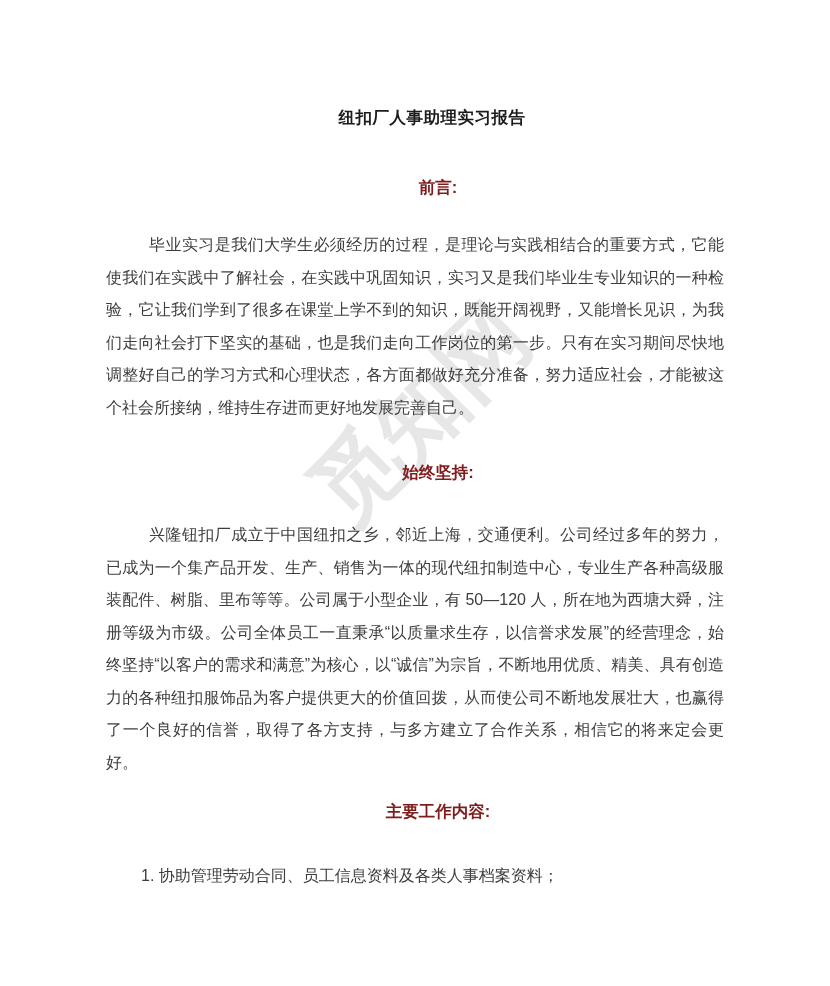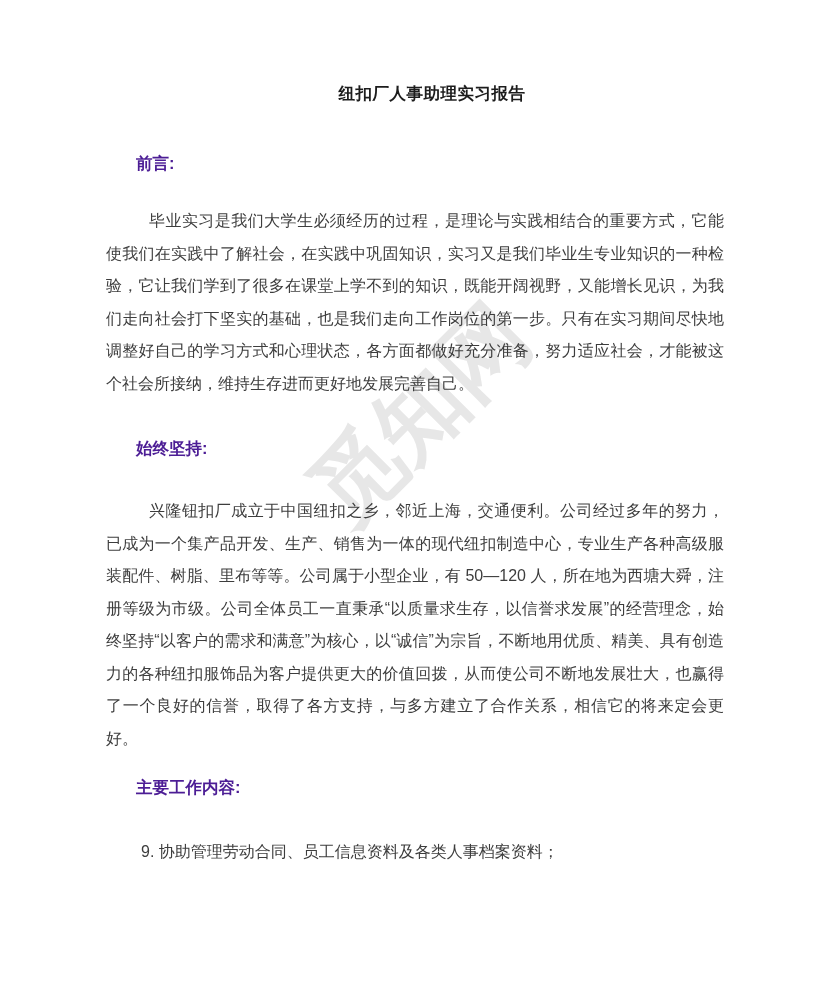--- a/index.html
+++ b/index.html
@@ -32,35 +32,36 @@
     pointer-events: none;
   }
   .content {
     position: relative;
     z-index: 1;
     width: 650px;
     margin-left: 90px;
   }
   .doc-title {
     margin: 0;
-    padding-top: 80px;
+    padding-top: 104px;
     padding-left: 34px;
     font-size: 16.5px;
     font-weight: 700;
     line-height: 26px;
     text-align: center;
     color: #1c1c1c;
     letter-spacing: 0.5px;
   }
   .section-heading {
     margin: 0;
     font-size: 16.5px;
     font-weight: 700;
     line-height: 24px;
-    color: #4c1d95;
+    color: #7f1d1d;
+    text-align: center;
   }
   .heading-1 { margin-top: 45px; padding-left: 46px; }
   .heading-2 { margin-top: 36px; padding-left: 46px; }
   .heading-3 { margin-top: 20px; padding-left: 46px; }
   .body-para {
     margin: 16px;
     font-size: 16px;
     line-height: 32.5px;
     color: #3d3d3d;
     text-align: justify;
@@ -91,16 +92,16 @@
     <div class="section-heading heading-1">前言:</div>
 
     <p class="body-para para-1">毕业实习是我们大学生必须经历的过程，是理论与实践相结合的重要方式，它能使我们在实践中了解社会，在实践中巩固知识，实习又是我们毕业生专业知识的一种检验，它让我们学到了很多在课堂上学不到的知识，既能开阔视野，又能增长见识，为我们走向社会打下坚实的基础，也是我们走向工作岗位的第一步。只有在实习期间尽快地调整好自己的学习方式和心理状态，各方面都做好充分准备，努力适应社会，才能被这个社会所接纳，维持生存进而更好地发展完善自己。</p>
 
     <div class="section-heading heading-2">始终坚持:</div>
 
     <p class="body-para para-2">兴隆钮扣厂成立于中国纽扣之乡，邻近上海，交通便利。公司经过多年的努力，已成为一个集产品开发、生产、销售为一体的现代纽扣制造中心，专业生产各种高级服装配件、树脂、里布等等。公司属于小型企业，有 50—120 人，所在地为西塘大舜，注册等级为市级。公司全体员工一直秉承“以质量求生存，以信誉求发展”的经营理念，始终坚持“以客户的需求和满意”为核心，以“诚信”为宗旨，不断地用优质、精美、具有创造力的各种纽扣服饰品为客户提供更大的价值回拨，从而使公司不断地发展壮大，也赢得了一个良好的信誉，取得了各方支持，与多方建立了合作关系，相信它的将来定会更好。</p>
 
     <div class="section-heading heading-3">主要工作内容:</div>
 
-    <p class="list-line">9. 协助管理劳动合同、员工信息资料及各类人事档案资料；</p>
+    <p class="list-line">1. 协助管理劳动合同、员工信息资料及各类人事档案资料；</p>
 
   </div>
 </div>
 
 </body></html>

